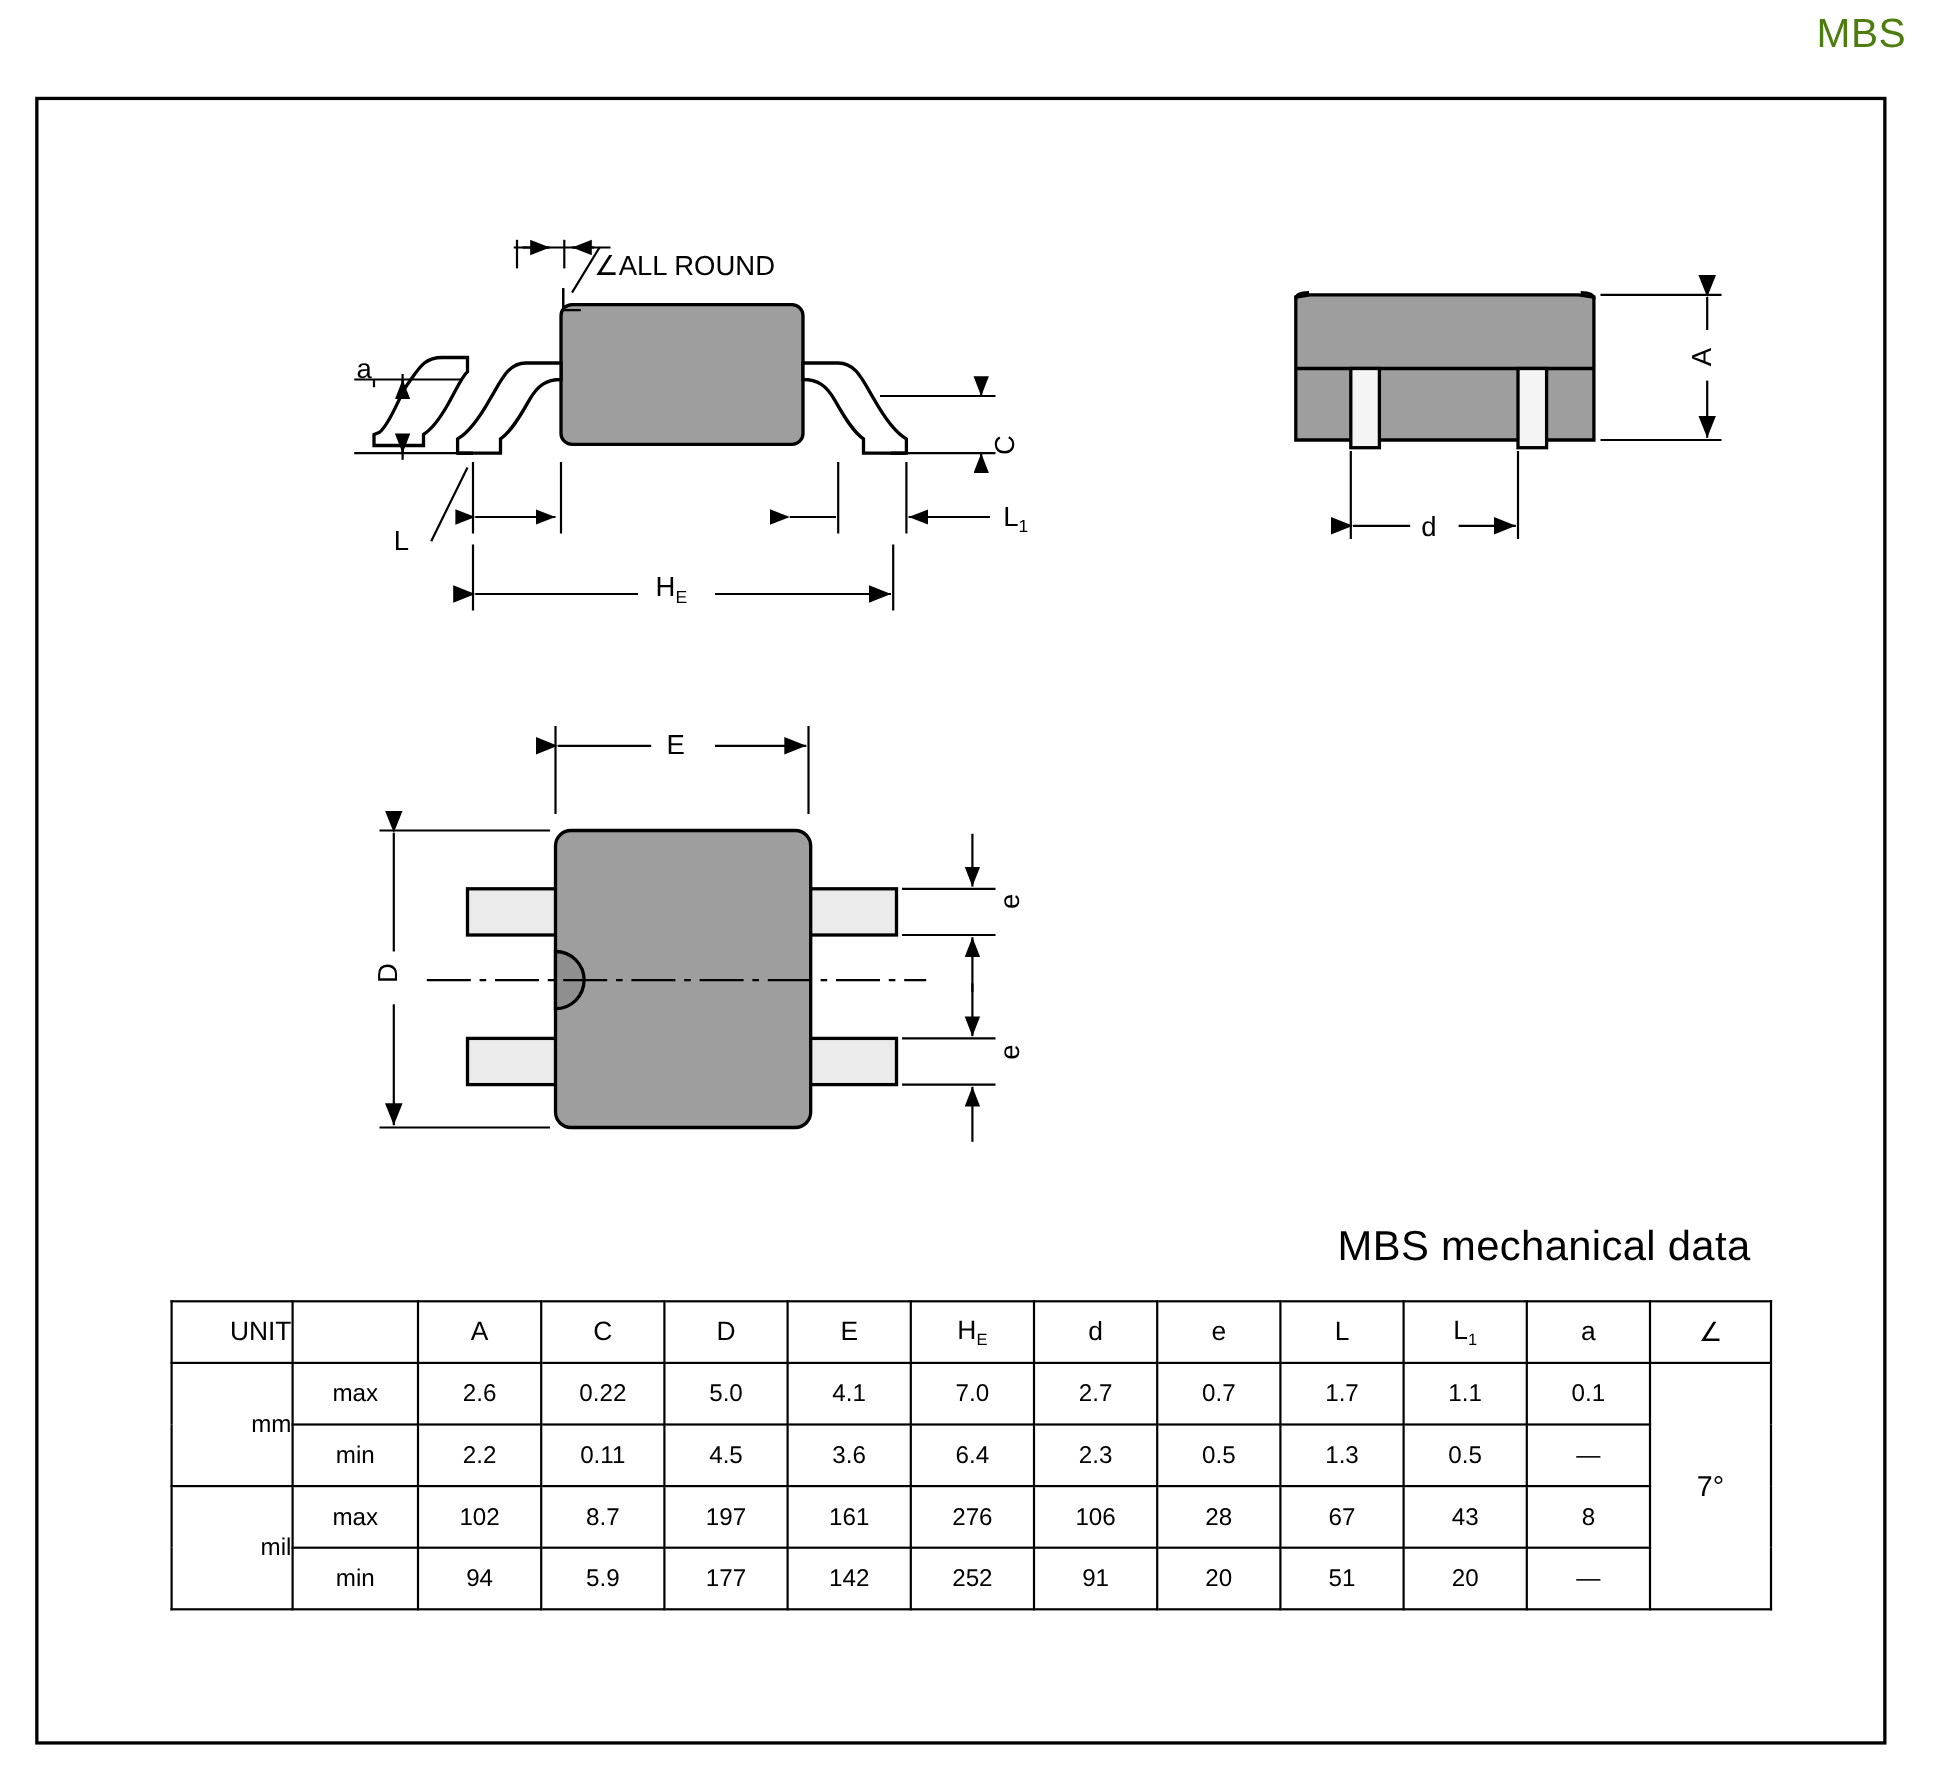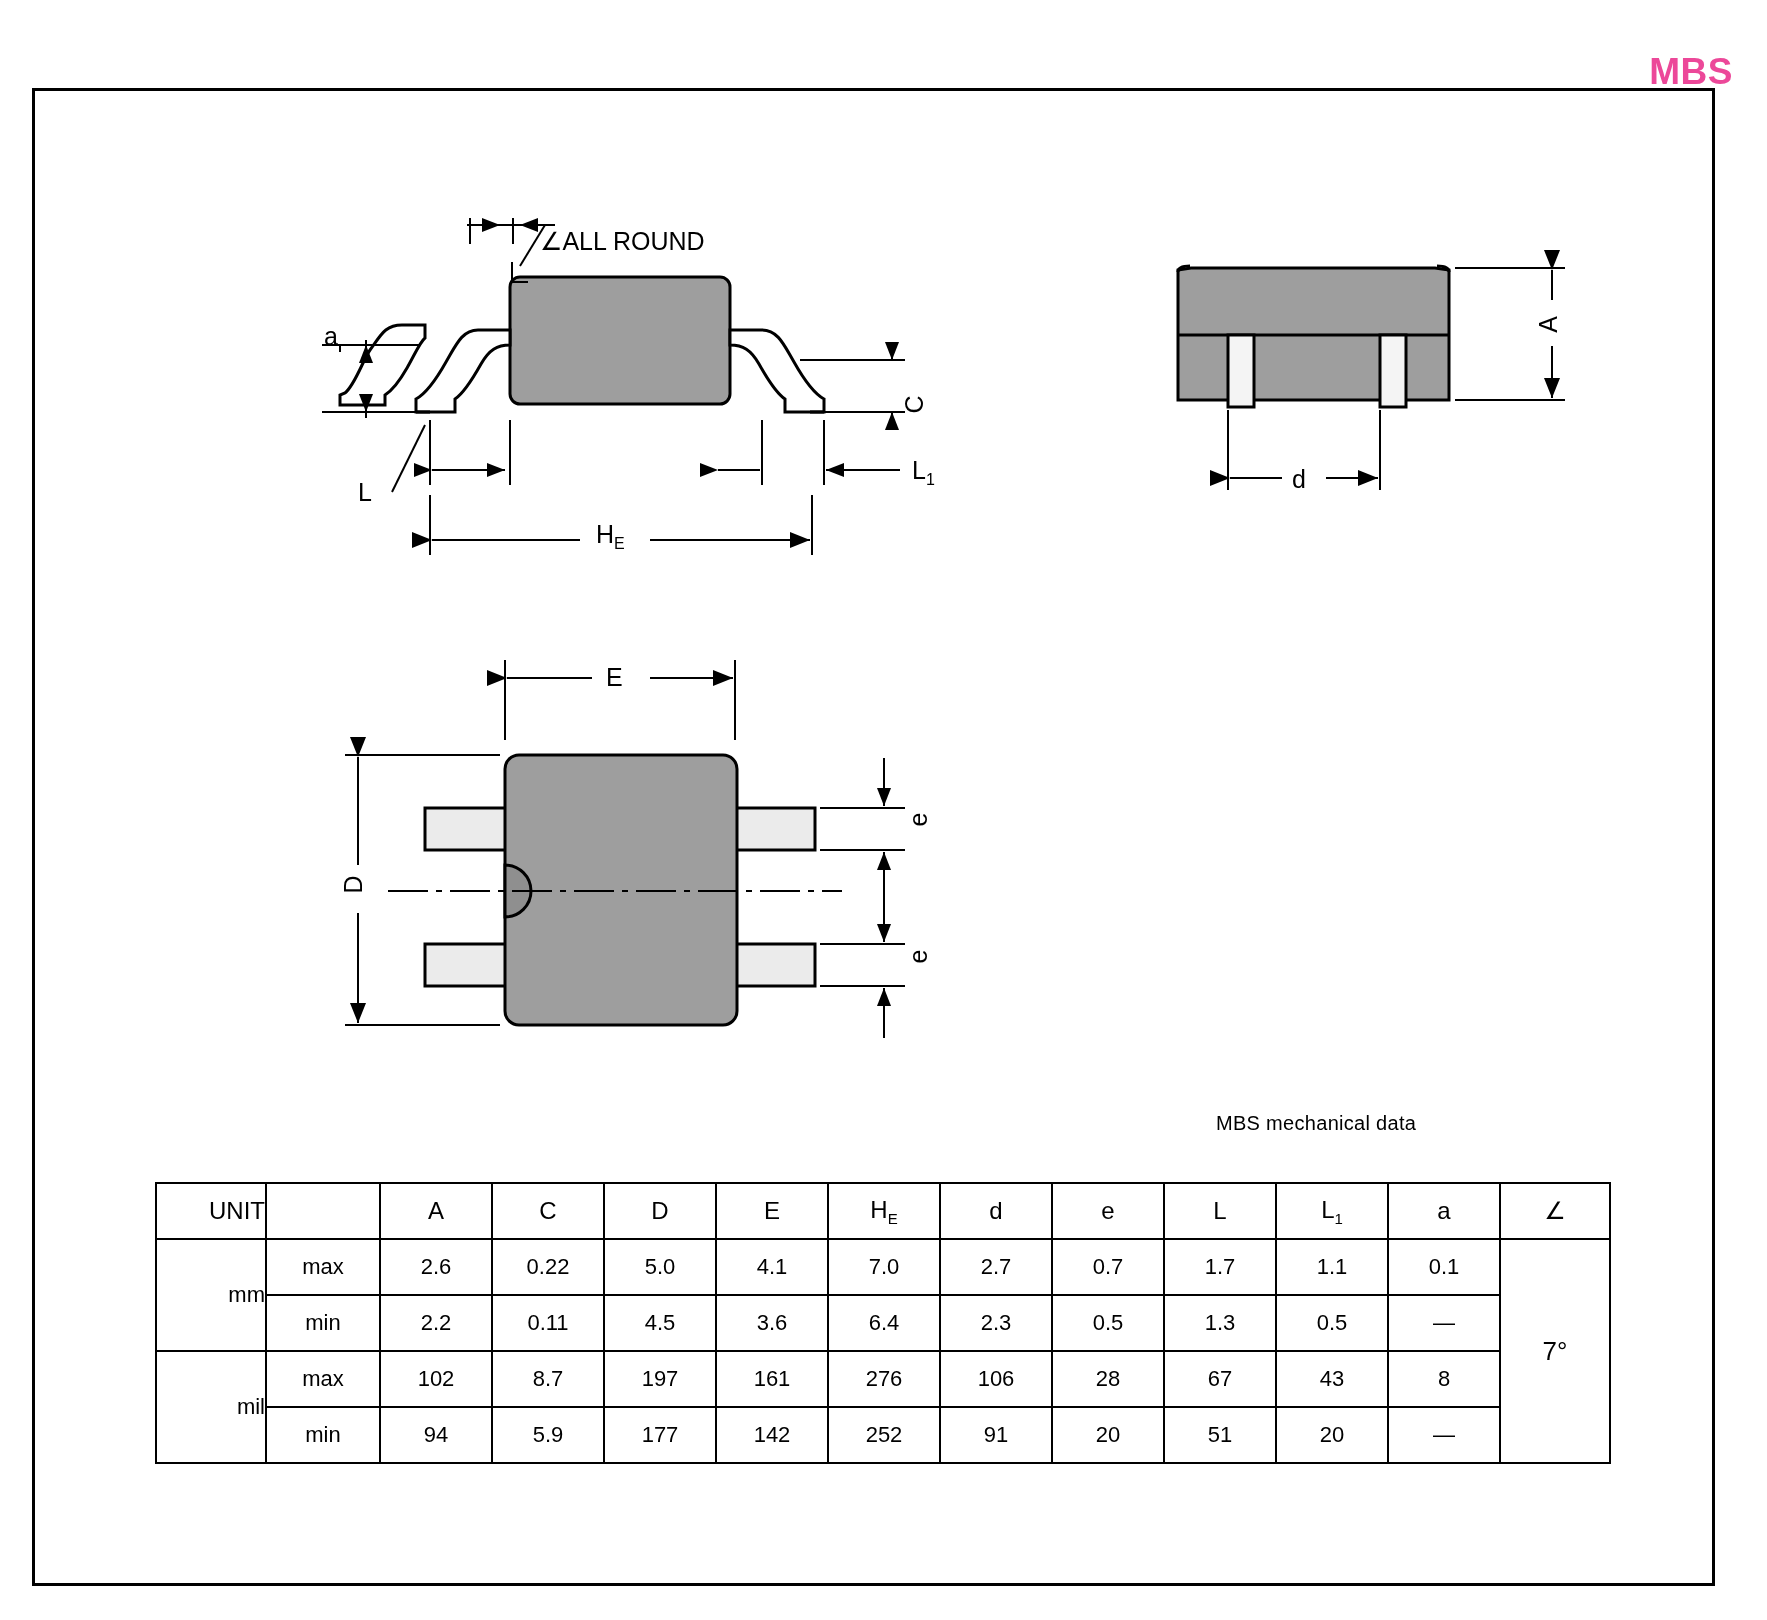--- a/index.html
+++ b/index.html
@@ -19,24 +19,23 @@
     position: absolute;
     left: 0; top: 0;
     width: 1767px;
     height: 1620px;
   }
   #header-title {
     position: absolute;
     right: 34px;
     top: 10px;
     font-size: 37px;
-    font-weight: bold;
-    color: #ec4899;
+    font-weight: normal;
+    color: #4d7c0f;
     letter-spacing: 0.5px;
-    margin-top: 41px;
   }
   .outer-frame {
     position: absolute;
     left: 32px;
     top: 88px;
     width: 1683px;
     height: 1498px;
     border: 3px solid #000000;
     box-sizing: border-box;
   }
@@ -46,21 +45,21 @@
     top: 0;
     width: 1767px;
     height: 1620px;
     pointer-events: none;
   }
   
   #mech-data-title {
     position: absolute;
     left: 1216px;
     top: 1112px;
-    font-size: 20px;
+    font-size: 38px;
     letter-spacing: 0.3px;
     white-space: nowrap;
   }
   
   table.mech {
     position: absolute;
     left: 155px;
     top: 1182px;
     border-collapse: collapse;
     font-size: 22px;

